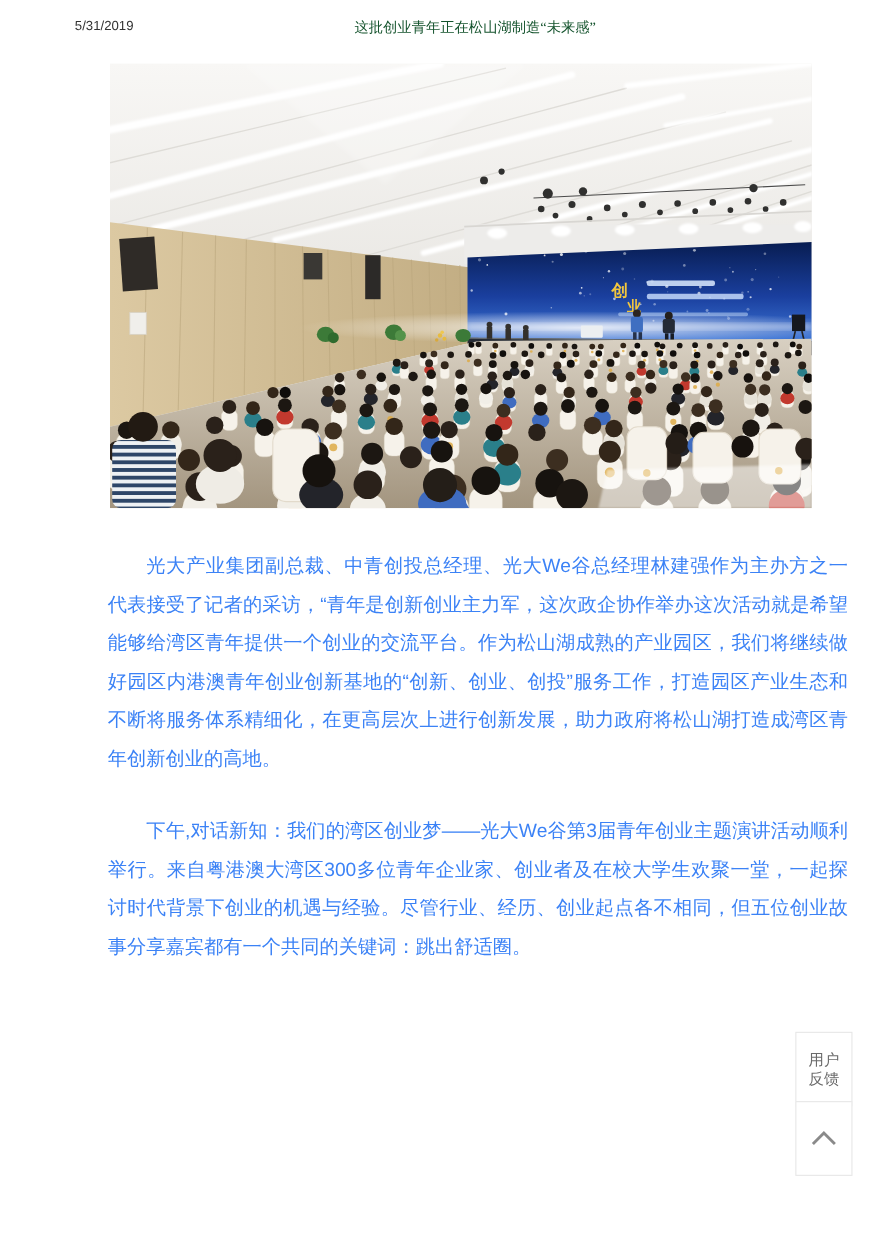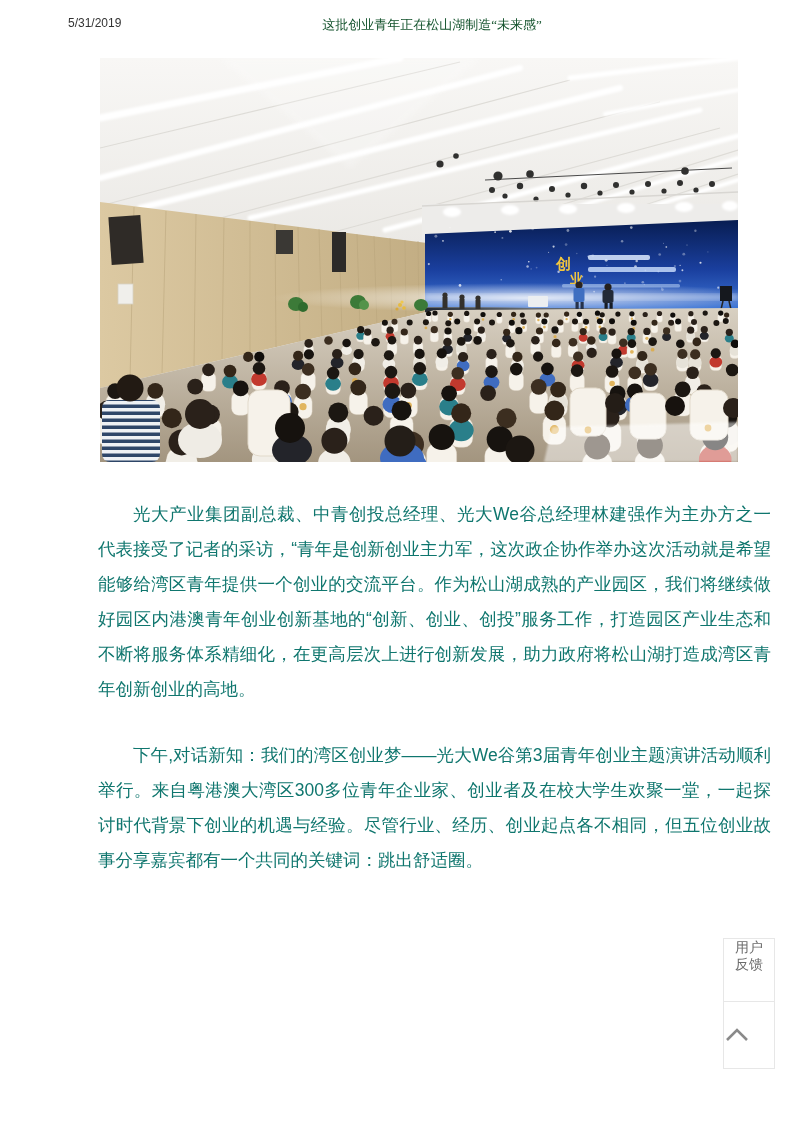--- a/index.html
+++ b/index.html
@@ -28,27 +28,27 @@
   .photo {
     position:absolute; left:68px; top:58px; width:638px; height:404px;
     overflow:hidden; background:#efeeec;
   }
   .photo svg { display:block; width:100%; height:100%; }
   
   .article {
     position:absolute; left:66px; top:497px; width:673px;
   }
   .article p {
-    font-size:17.5px; line-height:35px; color:#0f766e; text-align:justify;
+    font-size:17.5px; line-height:35px; color:#3b82f6; text-align:justify;
     text-indent:2em; margin:0 0 31px 0; word-break:break-all;
   }
   
   .float-btn {
     position:absolute; left:691px; width:52px; height:68px; background:#fff;
-    border:1px solid #e7e7e7; display:flex; align-items:center; 
+    border:1px solid #e7e7e7; display:flex; align-items:center; justify-content:center;
     cursor:pointer;
   }
   .feedback-btn { top:938px; flex-direction:column; color:#6b6b6b; font-size:14px; line-height:17px; }
   .backtop-btn { top:1001px; }
 </style>
 </head>
 <body>
 
 <div class="page">
 

